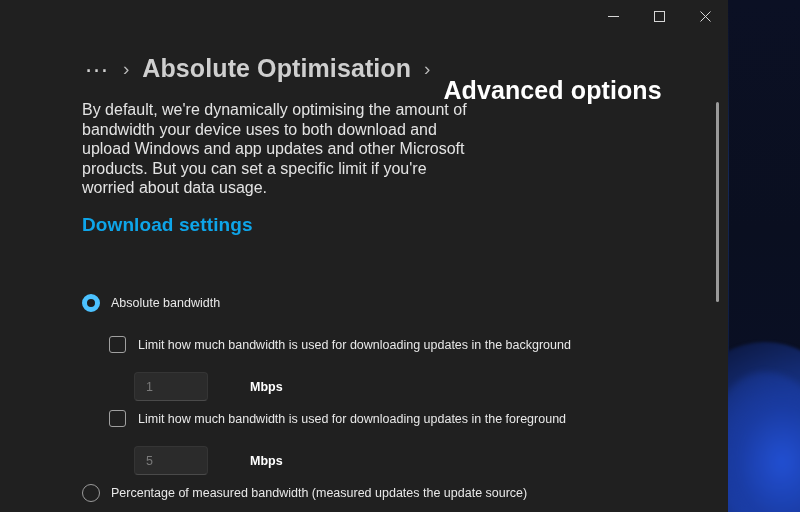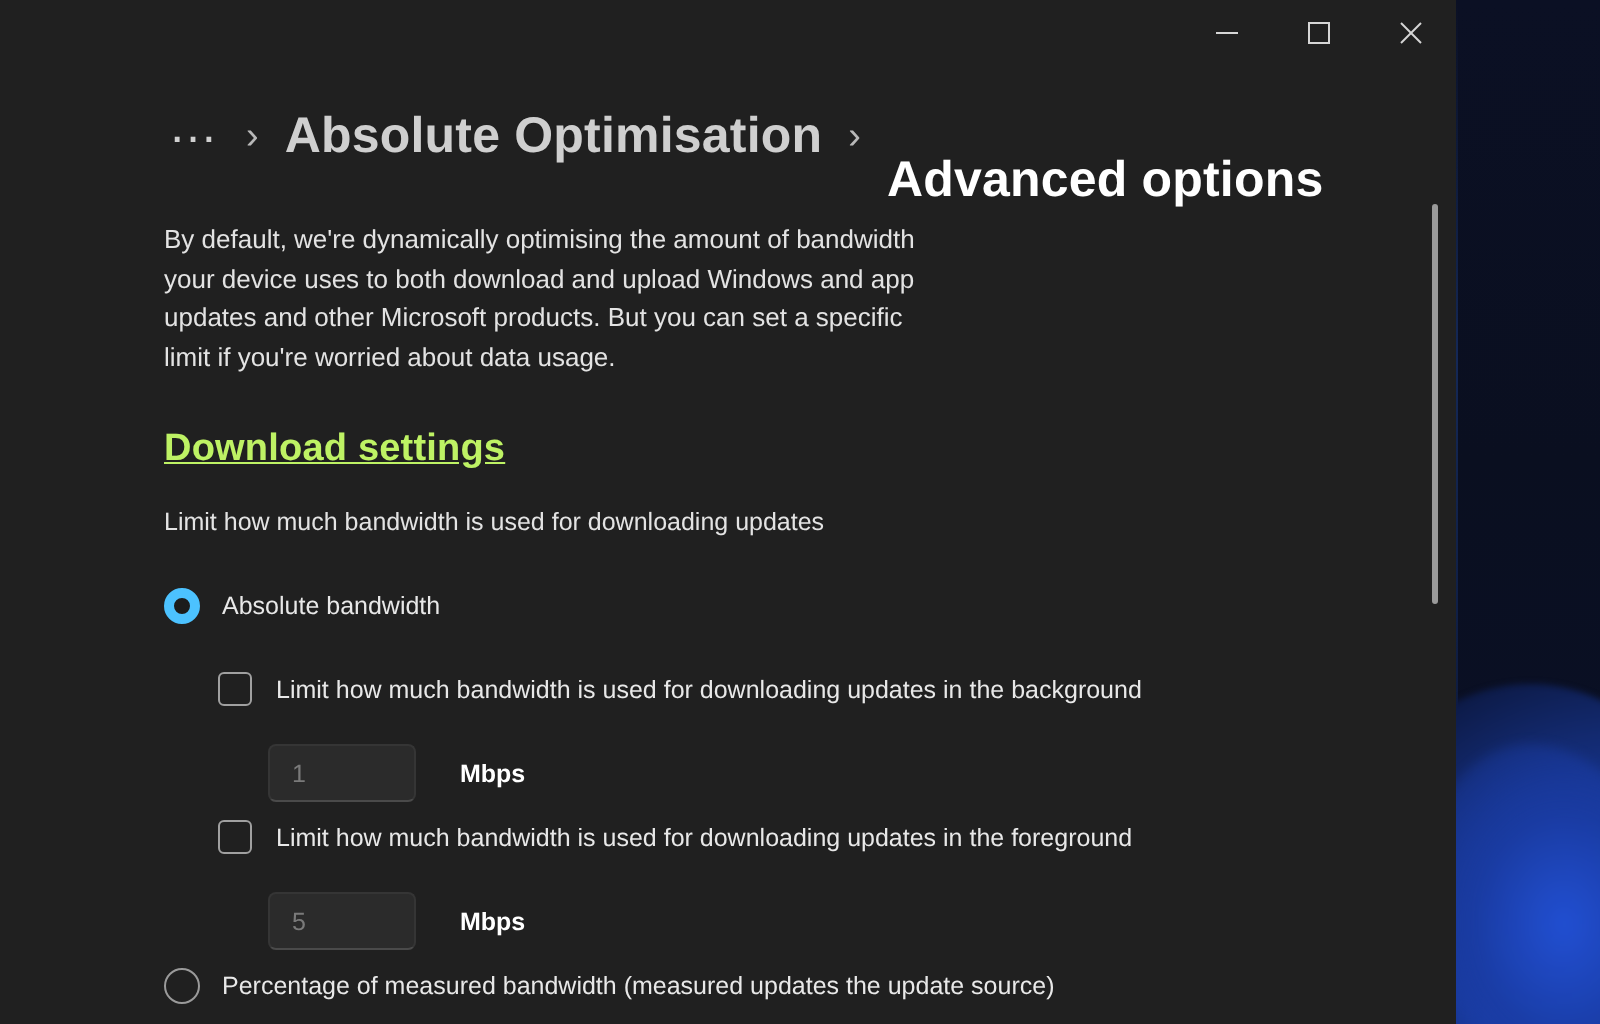--- a/index.html
+++ b/index.html
@@ -164,35 +164,34 @@
     position: absolute;
     left: 0;
     top: 96px;
     width: 728px;
     height: 416px;
     overflow: hidden;
   }
   .desc {
     position: absolute;
     left: 82px;
-    top: 14px;
+    top: 4px;
     width: 392px;
-    font-size: 13px;
+    font-size: 16px;
     line-height: 19.5px;
     color: #e3e3e3;
   }
   .section-title {
     position: absolute;
     left: 82px;
     top: 118px;
     font-size: 19px;
     font-weight: 600;
-    color: #bef264;
+    color: #0ea5e9;
     letter-spacing: .1px;
-    text-decoration: underline;
   }
   .section-sub {
     position: absolute;
     left: 82px;
     top: 158px;
     font-size: 12.5px;
     color: #e3e3e3;
   }
 
   
@@ -260,21 +259,21 @@
     border-bottom: 1px solid #4a4a4a;
     border-radius: 4px;
     box-sizing: border-box;
     display: flex;
     align-items: center;
     padding-left: 11px;
     font-size: 12.5px;
     color: #7a7a7a;
   }
   .unit {
-    margin-left: 22px;
+    margin-left: 42px;
     font-size: 12.5px;
     font-weight: 700;
     color: #ffffff;
   }
 
   
   #scrollbar-track {
     position: absolute;
     right: 4px;
     top: 98px;
@@ -332,21 +331,20 @@
     <span class="crumb">Absolute Optimisation</span>
     <span class="sep">›</span>
     <span class="crumb current">Advanced options</span>
   </div>
 
   <div id="content">
 
     <div class="desc">By default, we're dynamically optimising the amount of bandwidth your device uses to both download and upload Windows and app updates and other Microsoft products. But you can set a specific limit if you're worried about data usage.</div>
 
     <div class="section-title">Download settings</div>
-    <div class="section-sub">Limit how much bandwidth is used for downloading updates</div>
 
     <div class="radio-row" style="left:82px; top:198px;">
       <span class="radio on"></span>
       <span class="radio-label">Absolute bandwidth</span>
     </div>
 
     <div class="check-row" style="left:109px; top:240px;">
       <span class="checkbox"></span>
       <span class="check-label">Limit how much bandwidth is used for downloading updates in the background</span>
     </div>

